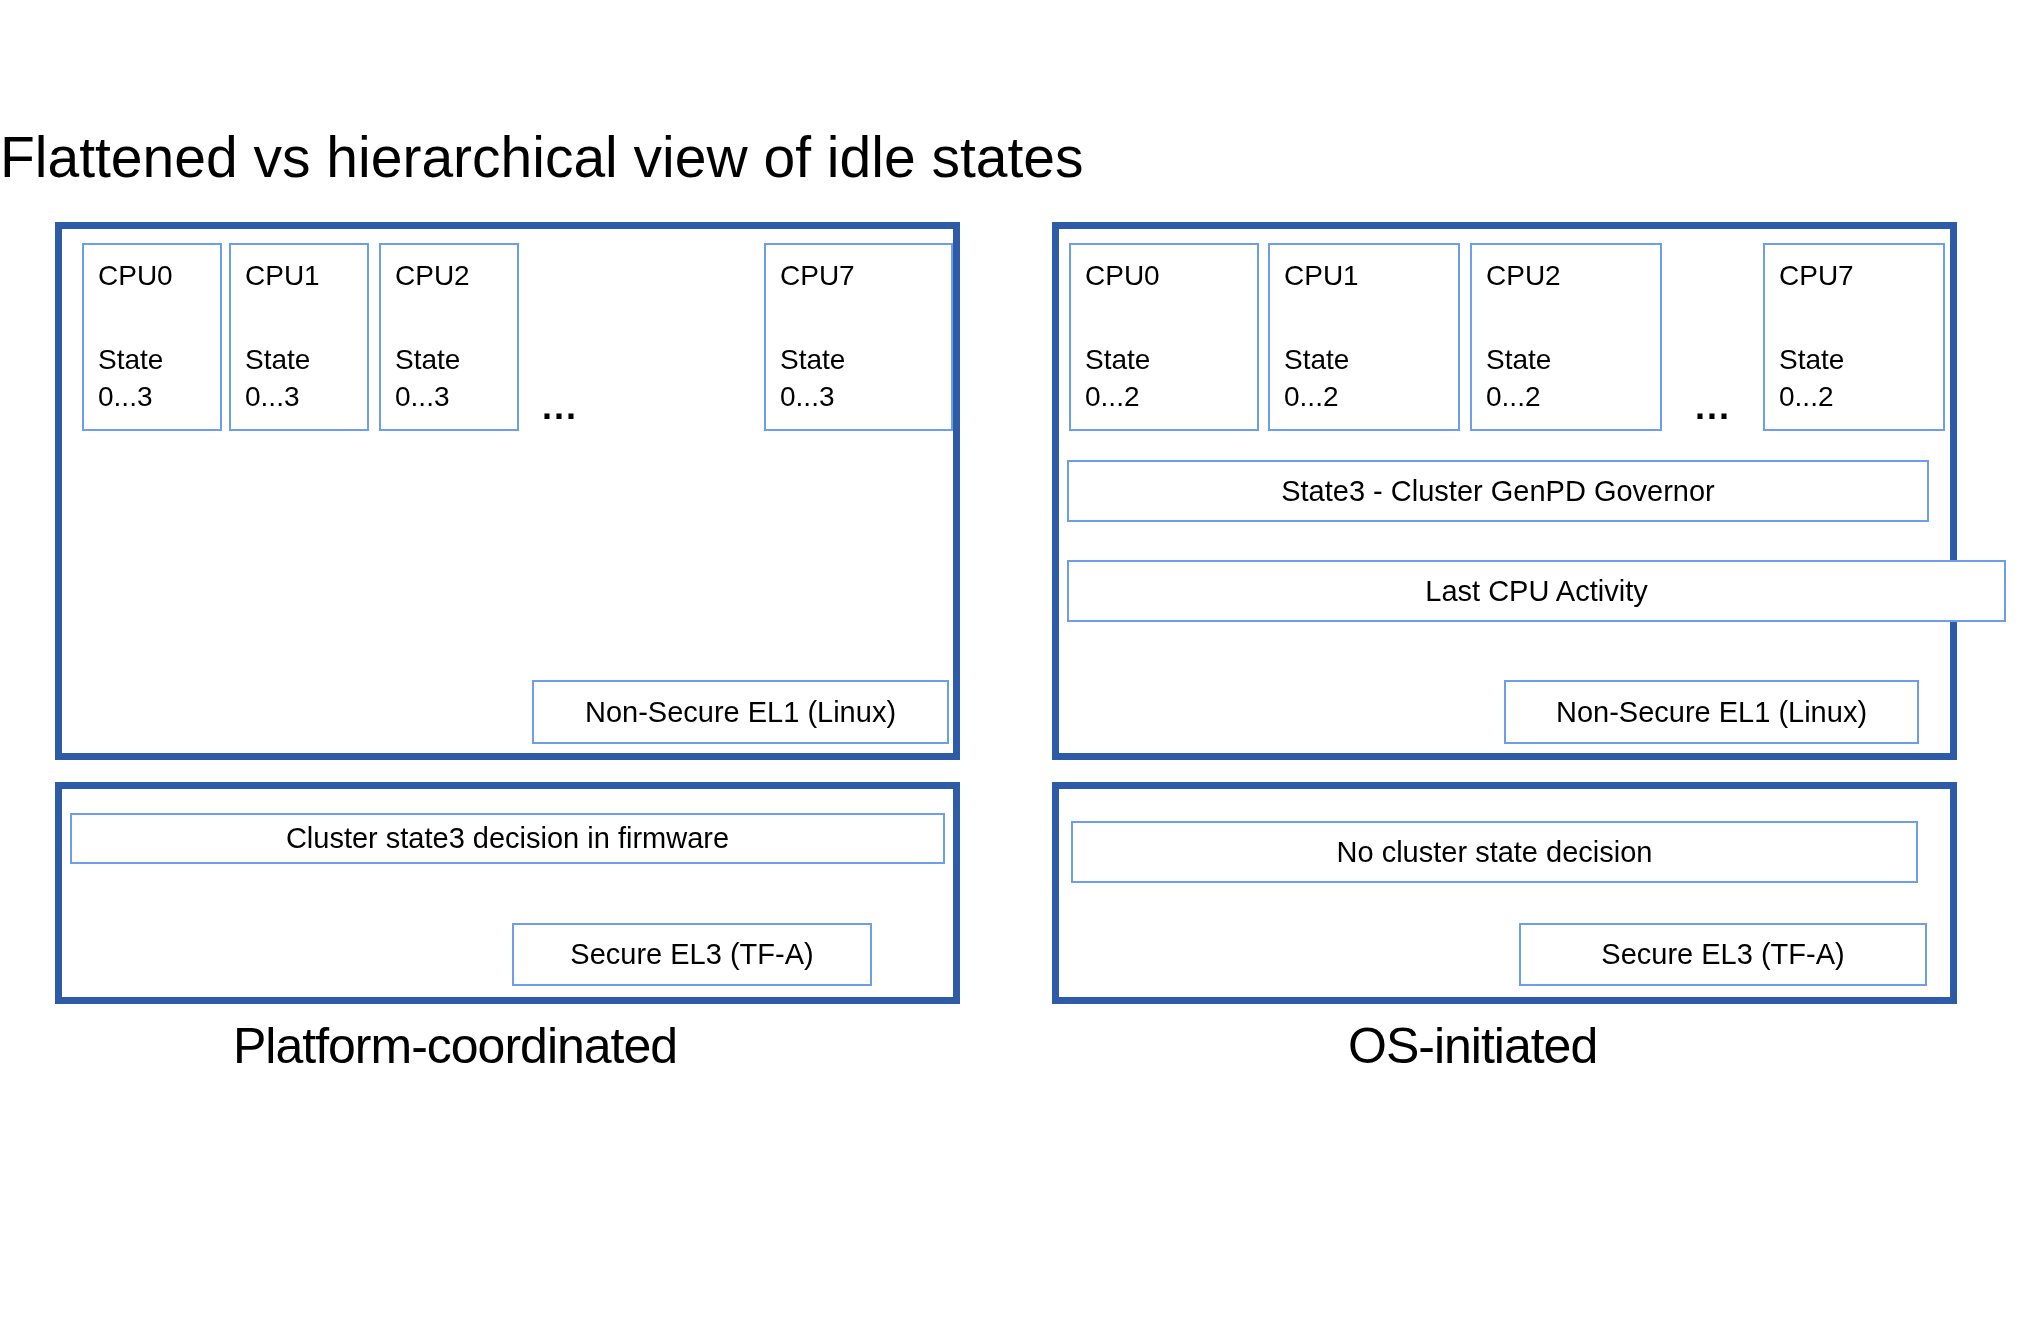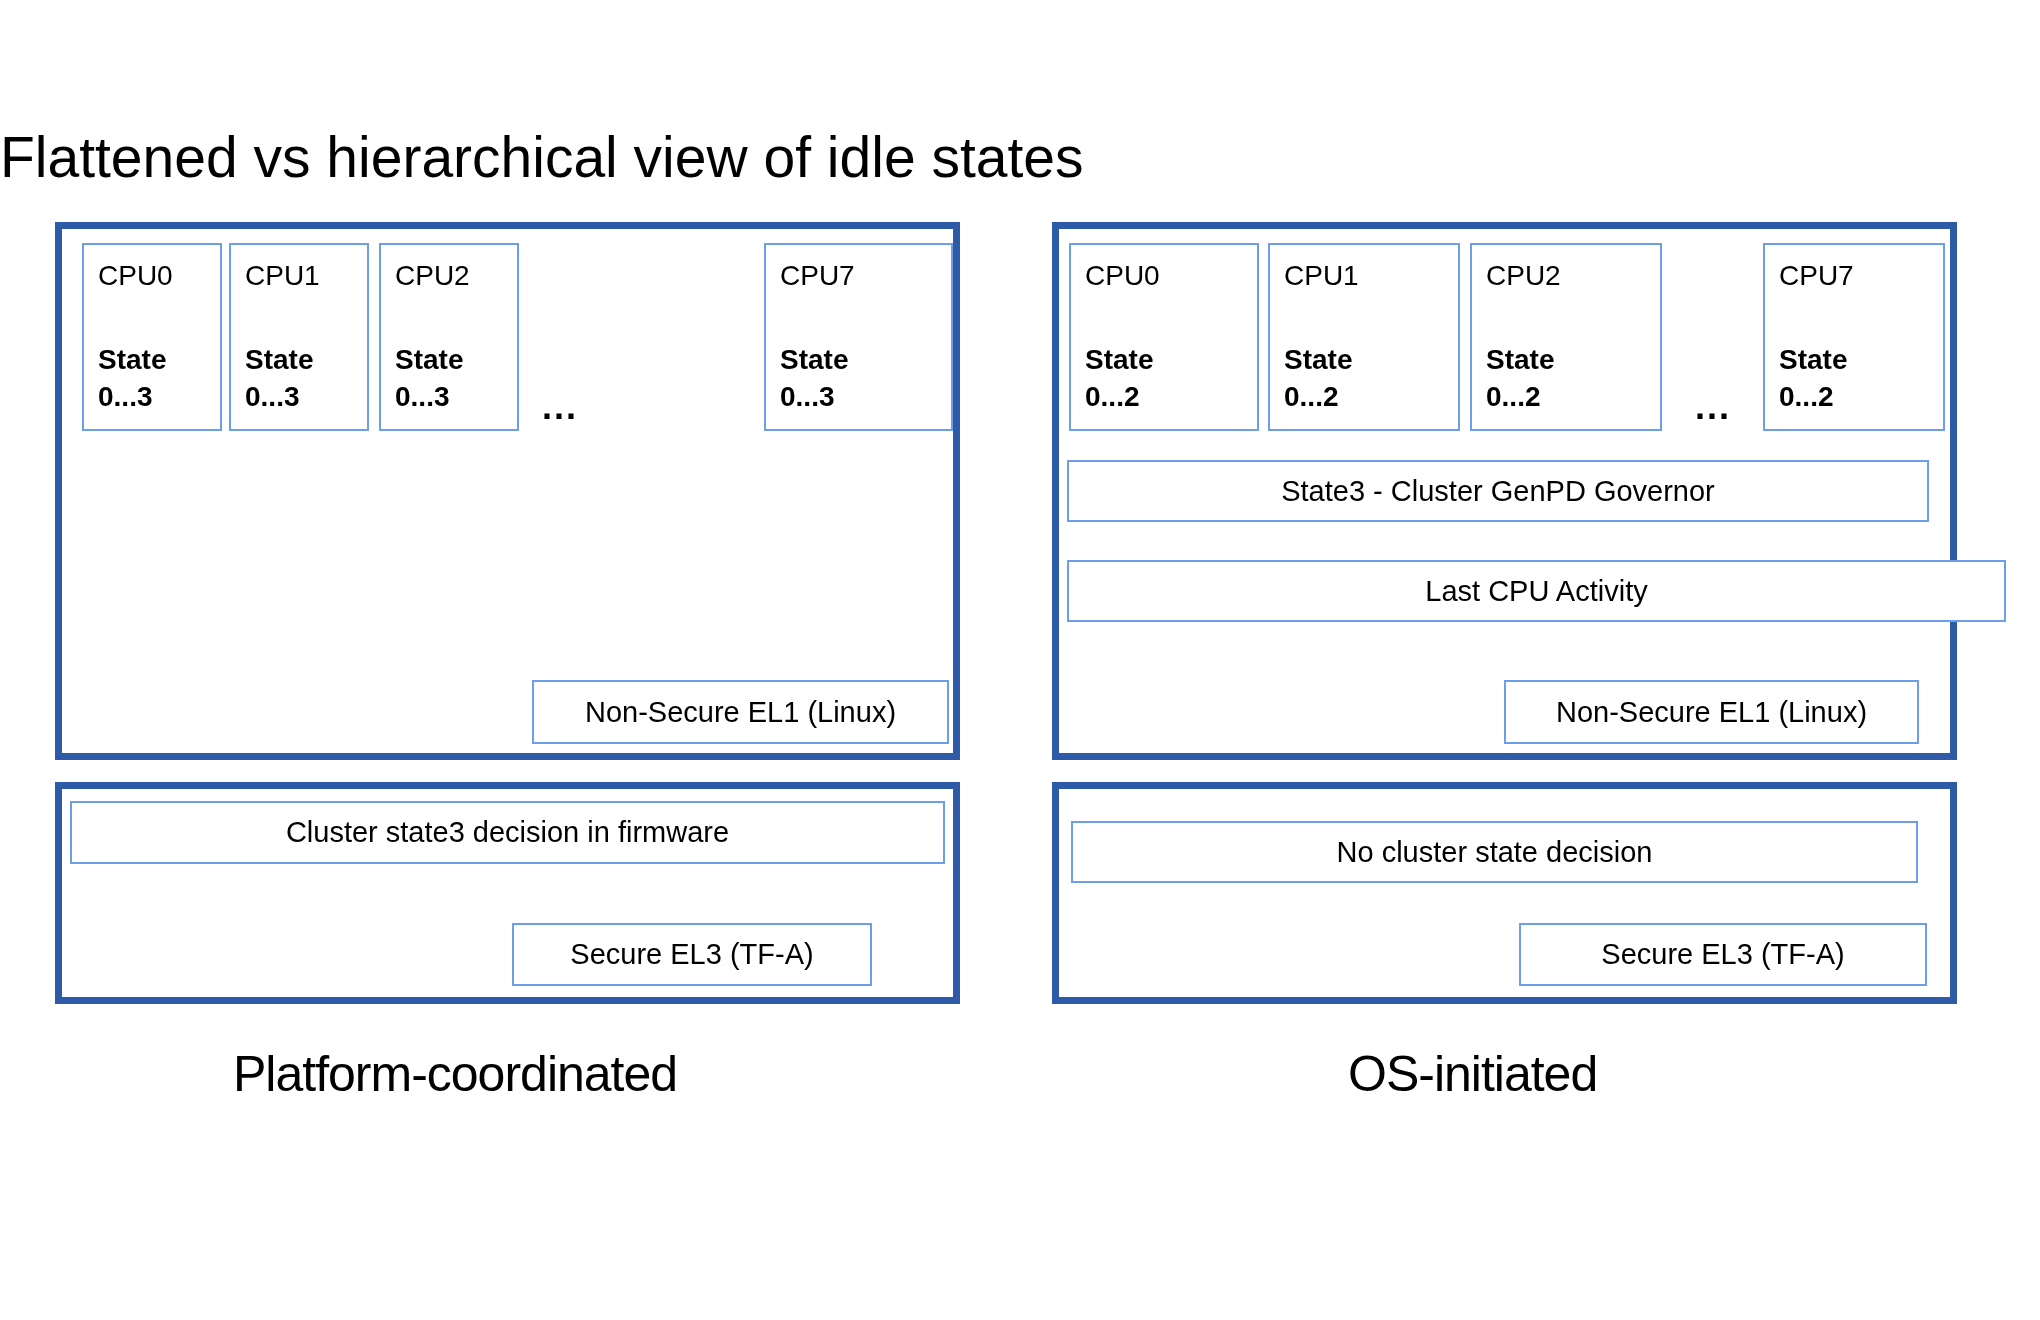--- a/index.html
+++ b/index.html
@@ -48,36 +48,34 @@
   .cpu-box {
     display: flex;
     flex-direction: column;
     padding: 14px 14px;
     font-size: 28px;
     line-height: 34px;
   }
   .cpu-state {
     margin-top: auto;
     line-height: 37px;
-    font-weight: bold;
   }
   .dots {
     position: absolute;
     font-size: 36px;
     font-weight: 700;
     letter-spacing: 2px;
     line-height: 36px;
   }
   .caption {
     position: absolute;
     font-size: 50px;
     line-height: 56px;
     letter-spacing: -1px;
     white-space: nowrap;
-    margin-top: 28px;
   }
 </style>
 </head>
 <body>
 
 <div class="stage">
 
   <div class="title">Flattened vs hierarchical view of idle states</div>
 
   <div class="panel" style="left:55px; top:222px; width:905px; height:538px;">
@@ -114,21 +112,21 @@
         <div>State</div>
         <div>0...3</div>
       </div>
     </div>
 
 
     <div class="ibox wide" style="left:470px; top:451px; width:417px; height:64px;">Non-Secure EL1 (Linux)</div>
   </div>
 
   <div class="panel" style="left:55px; top:782px; width:905px; height:222px;">
-    <div class="ibox wide" style="left:8px; top:12px; width:875px; height:63px;">Cluster state3 decision in firmware</div>
+    <div class="ibox wide" style="left:8px; top:24px; width:875px; height:51px;">Cluster state3 decision in firmware</div>
     <div class="ibox wide" style="left:450px; top:134px; width:360px; height:63px;">Secure EL3 (TF-A)</div>
   </div>
 
   <div class="caption" style="left:233px; top:1018px;">Platform-coordinated</div>
 
   <div class="panel" style="left:1052px; top:222px; width:905px; height:538px;">
 
     <div class="ibox cpu-box" style="left:10px; top:14px; width:190px; height:188px;">
       <div>CPU0</div>
       <div class="cpu-state">

